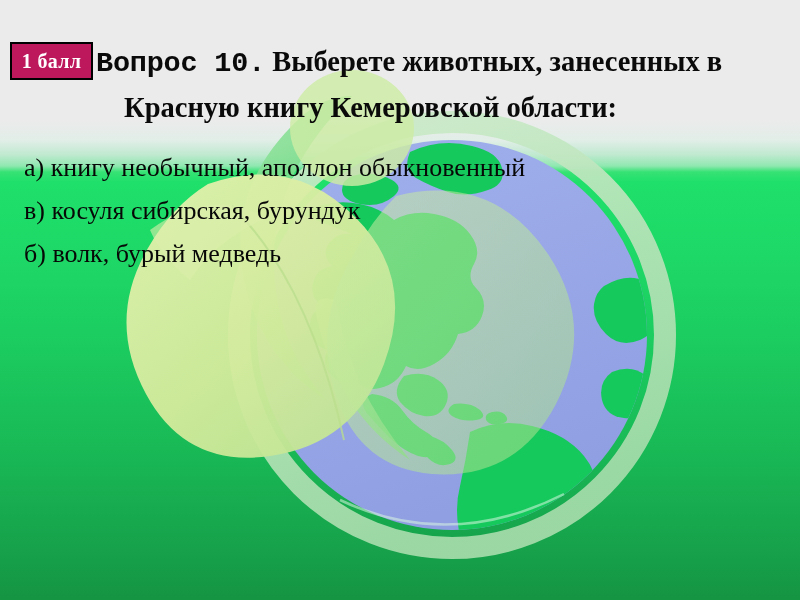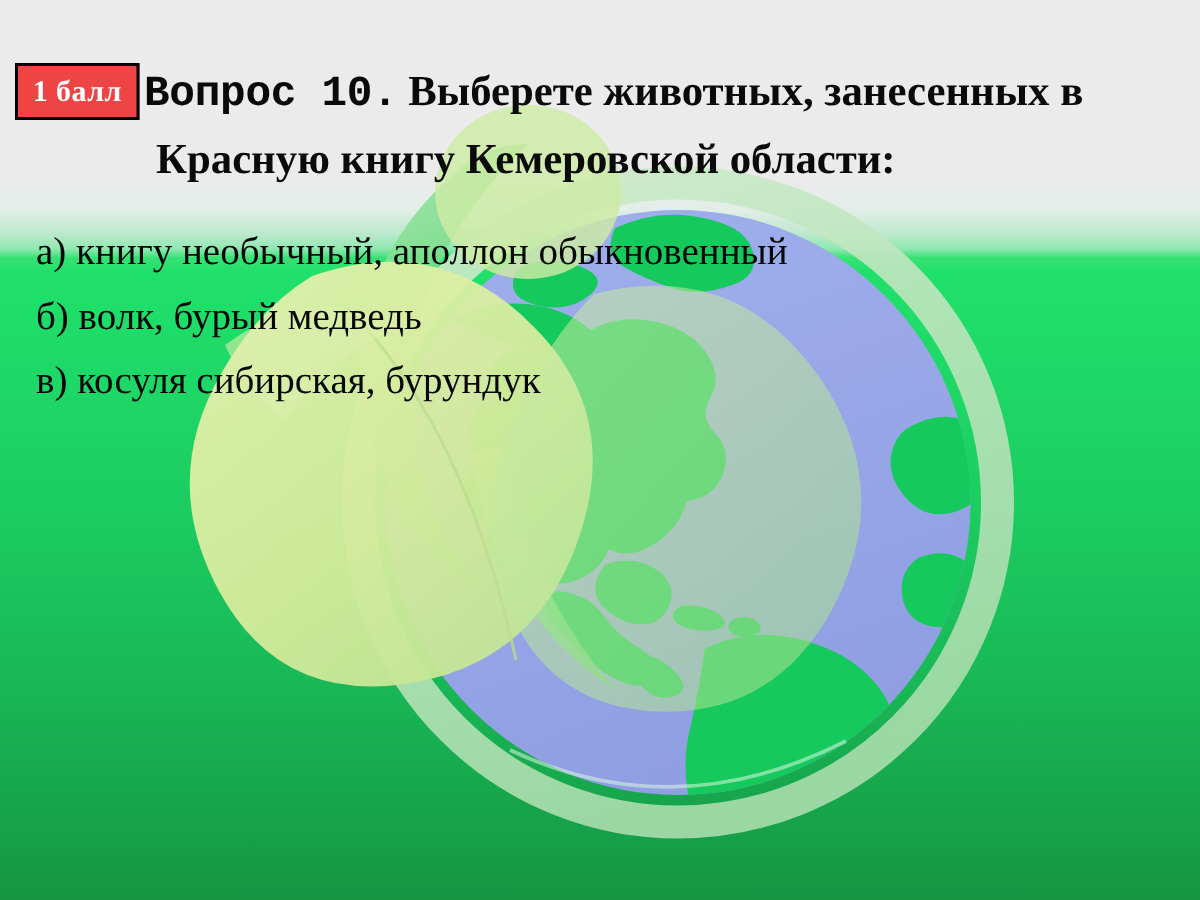--- a/index.html
+++ b/index.html
@@ -41,21 +41,21 @@
   }
   .art svg { display: block; width: 800px; height: 600px; }
 
   
   .badge {
     position: absolute;
     left: 10px;
     top: 42px;
     width: 83px;
     height: 38px;
-    background: #ef4444;
+    background: #be185d;
     border: 2px solid #000000;
     box-sizing: border-box;
     display: flex;
     align-items: center;
     justify-content: center;
     color: #ffffff;
     font-family: "Liberation Serif", "DejaVu Serif", serif;
     font-weight: bold;
     font-size: 20px;
     line-height: 1;
@@ -69,21 +69,21 @@
     width: 690px;
   }
   .title-line {
     font-weight: bold;
     font-size: 28.5px;
     line-height: 44px;
     color: #0a0a0a;
     white-space: nowrap;
   }
   .title-line-1 { text-indent: 0; }
-  .title-line-2 { padding-left: 8px; }
+  .title-line-2 { padding-left: 8px; margin-left: 20px; }
   .q-label {
     font-family: Liberation Mono, monospace;
     font-weight: bold;
     letter-spacing: -0.2px;
   }
   .q-text {
     font-family: Liberation Serif, serif;
     font-weight: bold;
   }
   
@@ -218,17 +218,17 @@
 
   <div class="title-block">
     <div class="title-line title-line-1">
       <span class="q-label">Вопрос 10.</span><span class="q-text"> Выберете животных, занесенных в</span>
     </div>
     <div class="title-line title-line-2 q-text">Красную книгу Кемеровской области:</div>
   </div>
 
   <div class="options">
     <div class="option">а) книгу необычный, аполлон обыкновенный</div>
+    <div class="option">в) косуля сибирская, бурундук</div>
     <div class="option">б) волк, бурый медведь</div>
-    <div class="option">в) косуля сибирская, бурундук</div>
   </div>
 
 </div>
 
 </body></html>

